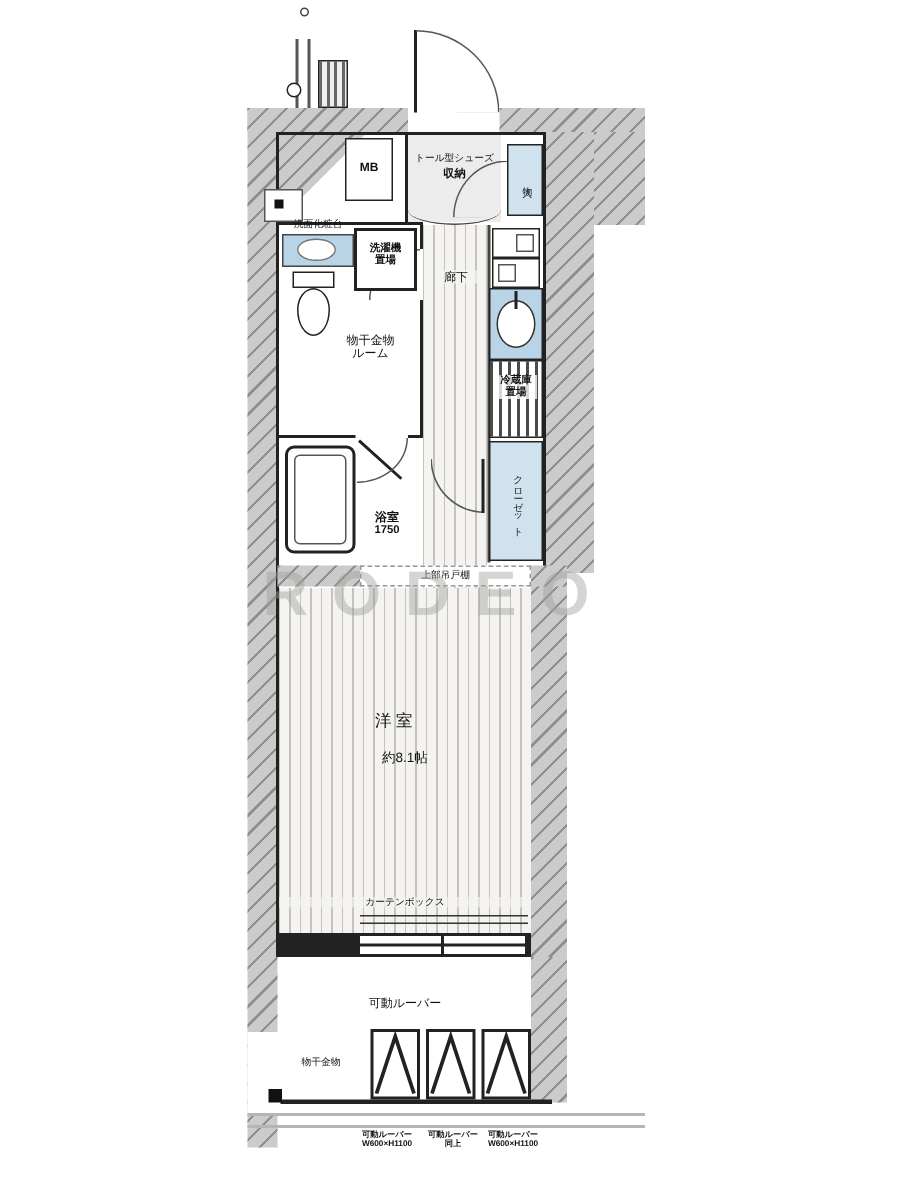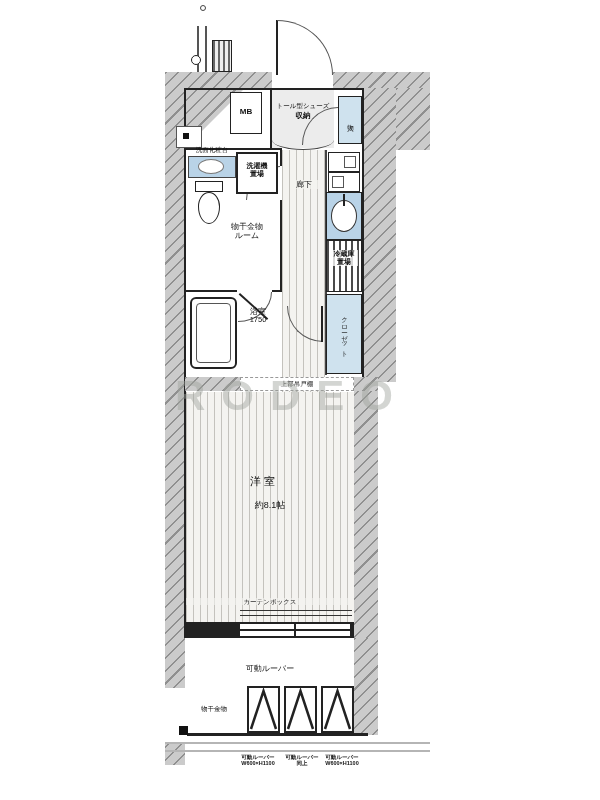--- a/index.html
+++ b/index.html
@@ -87,21 +87,21 @@
     <div>物干金物</div>
     <div>ルーム</div>
   </div>
 
   <div class="abs wall" style="left:185px;top:290px;width:52px;height:2px;"></div>
   <div class="abs wall" style="left:272px;top:290px;width:10px;height:2px;"></div>
   <div class="abs" style="left:190px;top:297px;width:47px;height:72px;background:#fff;border:2px solid #222;border-radius:6px;"></div>
   <div class="abs" style="left:196px;top:303px;width:35px;height:60px;border:1px solid #555;border-radius:4px;"></div>
   <div class="abs" style="left:240px;top:293px;width:38px;height:2px;background:#222;transform:rotate(42deg);transform-origin:0 0;"></div>
   <div class="abs arcBR" style="left:238px;top:292px;width:34px;height:30px;"></div>
-  <div class="abs lbl" style="left:240px;top:307px;width:36px;">
+  <div class="abs lbl" style="left:240px;top:340px;width:36px;font-weight:bold;">
     <div>浴室</div>
     <div style="font-size:7.5px;">1750</div>
   </div>
 
   <div class="abs stripesV" style="left:282px;top:150px;width:43px;height:242px;"></div>
   <div class="abs lbl" style="left:290px;top:180px;width:28px;background:rgba(244,243,240,.7);">廊下</div>
   <div class="abs arcBL" style="left:287px;top:306px;width:36px;height:36px;"></div>
   <div class="abs" style="left:321px;top:306px;width:2px;height:36px;background:#222;"></div>
 
   <div class="abs" style="left:325px;top:150px;width:1.5px;height:225px;background:#444;"></div>

